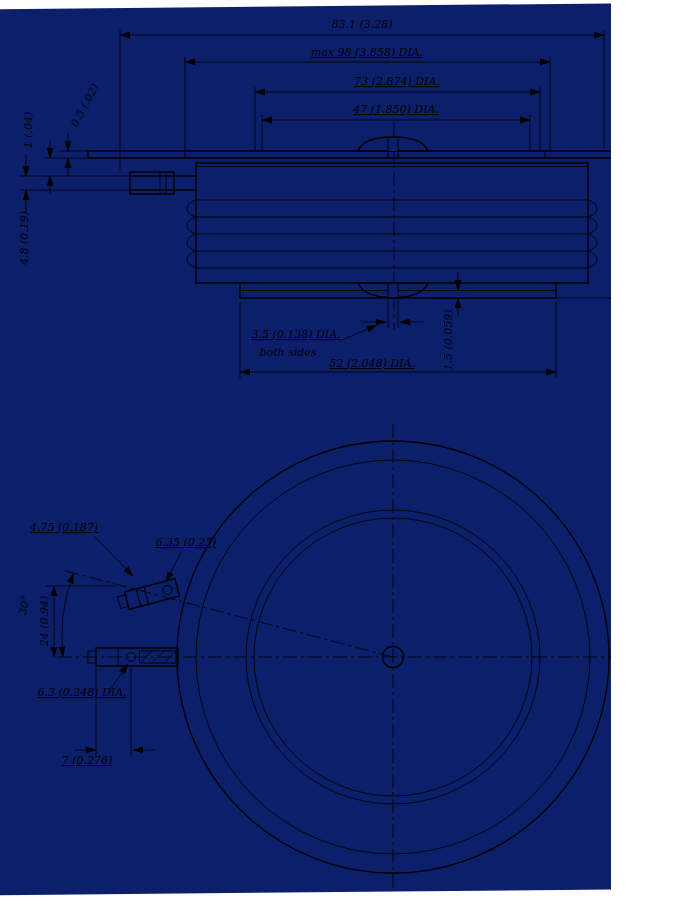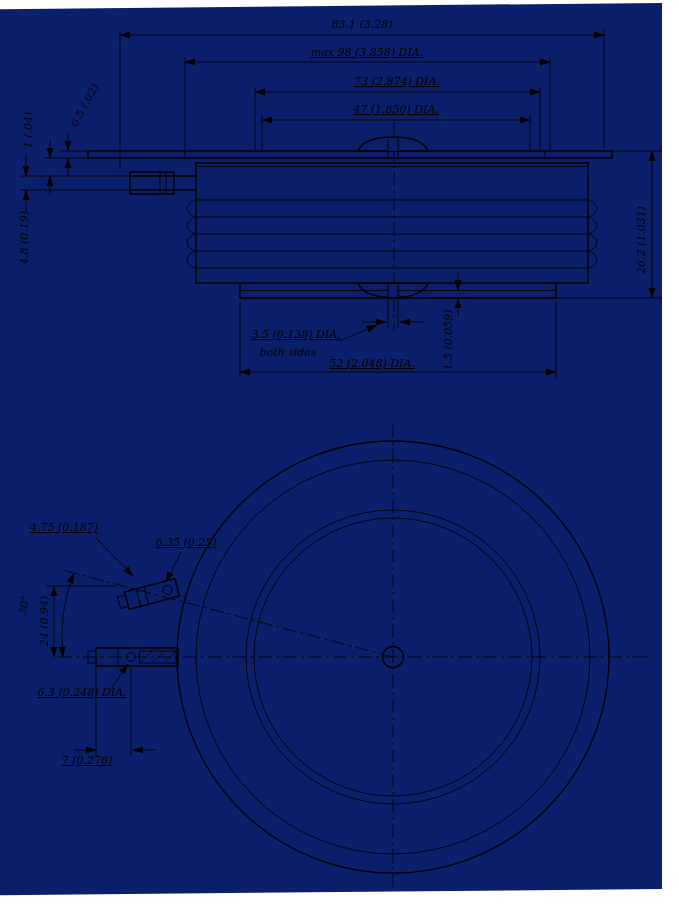--- a/index.html
+++ b/index.html
@@ -1,16 +1,16 @@
 <!DOCTYPE html>
 <html><head>
 <meta charset="utf-8">
 <style>
   html,body{margin:0;padding:0;background:#ffffff;}
-  .stage{position:relative;width:662px;height:918px;background:#ffffff;overflow:hidden;
+  .stage{position:relative;width:611px;height:918px;background:#ffffff;overflow:hidden;
          font-family:"DejaVu Serif", serif;}
   .scan-bg{position:absolute;left:-8px;top:6px;width:700px;height:886px;
            background:#0b1f6b;transform:rotate(-0.55deg);}
   svg{position:absolute;left:0;top:0;}
   .o{stroke:#000;stroke-width:1.4;fill:none;stroke-linecap:square;}
   .t{stroke:#000;stroke-width:0.9;fill:none;stroke-linecap:square;}
   .d{stroke:#000;stroke-width:0.85;fill:none;stroke-linecap:butt;}
   .cl{stroke:#000;stroke-width:0.85;fill:none;stroke-dasharray:14 4 3 4;}
   .hx{stroke:#000;stroke-width:0.7;fill:none;}
   text{font:italic 11px "DejaVu Serif", serif;fill:#000;filter:blur(0.3px);}

